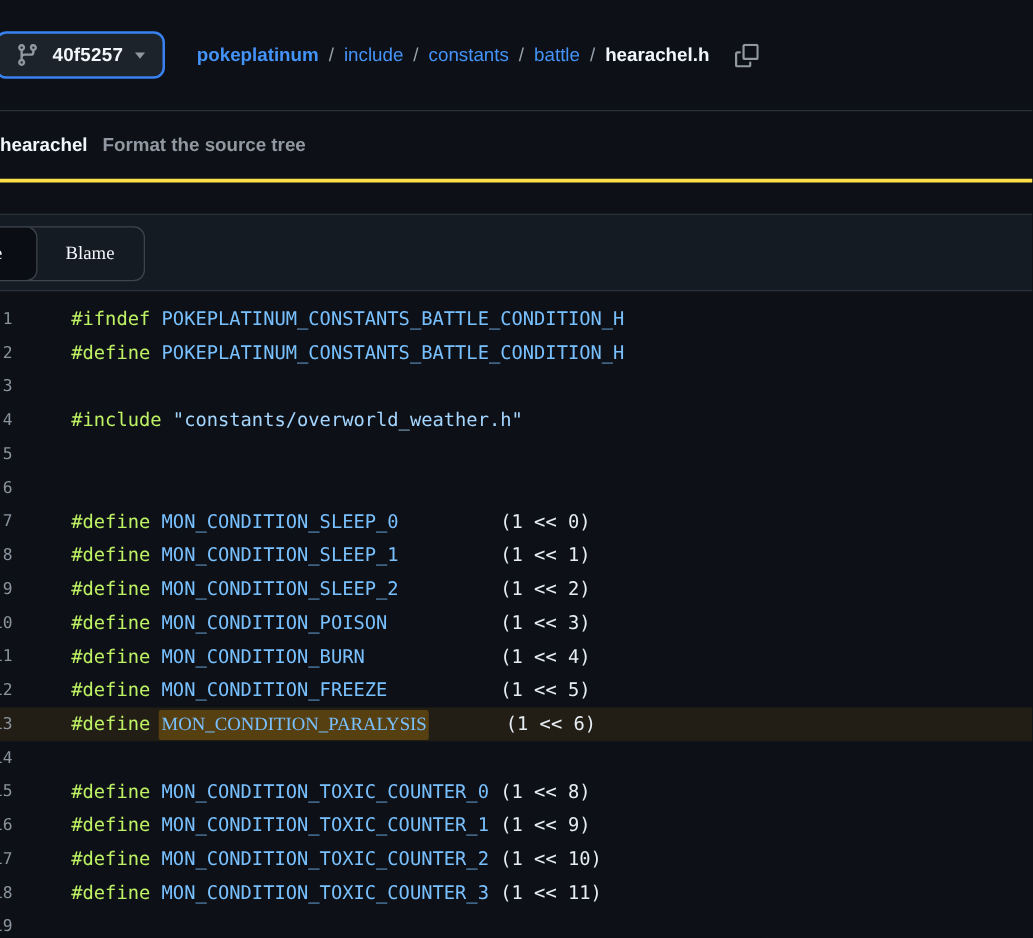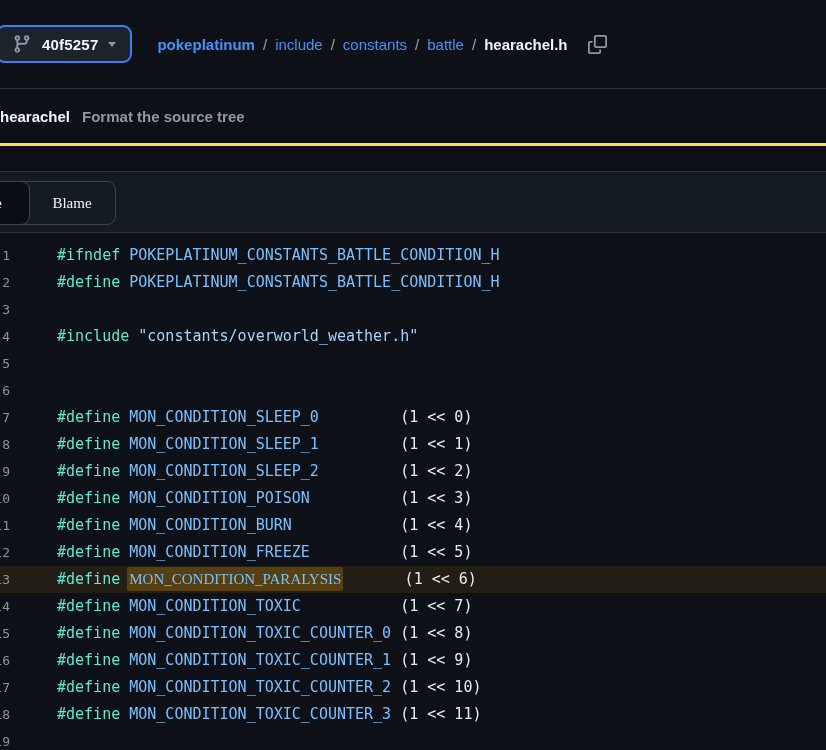--- a/index.html
+++ b/index.html
@@ -111,21 +111,21 @@
   }
   .code-row.hl-line{background:rgba(187,128,9,0.12);}
   .gutter{
     width:70px;margin-left:-60px;flex-shrink:0;
     text-align:right;
     color:#8b949e;
     font-size:13px;
     cursor:pointer;
   }
   .content{padding-left:47px;}
-  .tk-k{color:#5eead4;}
+  .tk-k{color:#bef264;}
   .tk-e{color:#79c0ff;margin-top:13px;}
   .tk-s{color:#a5d6ff;}
   .tk-p{color:#e6edf3;}
   .tk-hl{
     background:rgba(187,128,9,0.34);
     border-radius:2px;
     padding:4px 2px;
     margin:-4px -2px;
     font-family:Liberation Serif, serif;
   }
@@ -186,19 +186,19 @@
     <div class="code-row"><div class="gutter">4</div><div class="content"><span class="tk-k">#include</span><span class="tk-p"> </span><span class="tk-s">"constants/overworld_weather.h"</span></div></div>
     <div class="code-row"><div class="gutter">5</div><div class="content"></div></div>
     <div class="code-row"><div class="gutter">6</div></div>
     <div class="code-row"><div class="gutter">7</div><div class="content"><span class="tk-k">#define</span><span class="tk-p"> </span><span class="tk-e">MON_CONDITION_SLEEP_0</span><span class="tk-p">         (1 &lt;&lt; 0)</span></div></div>
     <div class="code-row"><div class="gutter">8</div><div class="content"><span class="tk-k">#define</span><span class="tk-p"> </span><span class="tk-e">MON_CONDITION_SLEEP_1</span><span class="tk-p">         (1 &lt;&lt; 1)</span></div></div>
     <div class="code-row"><div class="gutter">9</div><div class="content"><span class="tk-k">#define</span><span class="tk-p"> </span><span class="tk-e">MON_CONDITION_SLEEP_2</span><span class="tk-p">         (1 &lt;&lt; 2)</span></div></div>
     <div class="code-row"><div class="gutter">10</div><div class="content"><span class="tk-k">#define</span><span class="tk-p"> </span><span class="tk-e">MON_CONDITION_POISON</span><span class="tk-p">          (1 &lt;&lt; 3)</span></div></div>
     <div class="code-row"><div class="gutter">11</div><div class="content"><span class="tk-k">#define</span><span class="tk-p"> </span><span class="tk-e">MON_CONDITION_BURN</span><span class="tk-p">            (1 &lt;&lt; 4)</span></div></div>
     <div class="code-row"><div class="gutter">12</div><div class="content"><span class="tk-k">#define</span><span class="tk-p"> </span><span class="tk-e">MON_CONDITION_FREEZE</span><span class="tk-p">          (1 &lt;&lt; 5)</span></div></div>
     <div class="code-row hl-line"><div class="gutter">13</div><div class="content"><span class="tk-k">#define</span><span class="tk-p"> </span><span class="tk-e tk-hl">MON_CONDITION_PARALYSIS</span><span class="tk-p">       (1 &lt;&lt; 6)</span></div></div>
-    <div class="code-row"><div class="gutter">14</div><div class="content"><span class="tk-k">#define</span><span class="tk-p"> </span><span class="tk-e">MON_CONDITION_TOXIC</span><span class="tk-p">           (1 &lt;&lt; 7)</span></div></div>
+    <div class="code-row"><div class="gutter">14</div></div>
     <div class="code-row"><div class="gutter">15</div><div class="content"><span class="tk-k">#define</span><span class="tk-p"> </span><span class="tk-e">MON_CONDITION_TOXIC_COUNTER_0</span><span class="tk-p"> (1 &lt;&lt; 8)</span></div></div>
     <div class="code-row"><div class="gutter">16</div><div class="content"><span class="tk-k">#define</span><span class="tk-p"> </span><span class="tk-e">MON_CONDITION_TOXIC_COUNTER_1</span><span class="tk-p"> (1 &lt;&lt; 9)</span></div></div>
     <div class="code-row"><div class="gutter">17</div><div class="content"><span class="tk-k">#define</span><span class="tk-p"> </span><span class="tk-e">MON_CONDITION_TOXIC_COUNTER_2</span><span class="tk-p"> (1 &lt;&lt; 10)</span></div></div>
     <div class="code-row"><div class="gutter">18</div><div class="content"><span class="tk-k">#define</span><span class="tk-p"> </span><span class="tk-e">MON_CONDITION_TOXIC_COUNTER_3</span><span class="tk-p"> (1 &lt;&lt; 11)</span></div></div>
     <div class="code-row"><div class="gutter">19</div><div class="content"></div></div>
   </div>
 
 </body></html>

